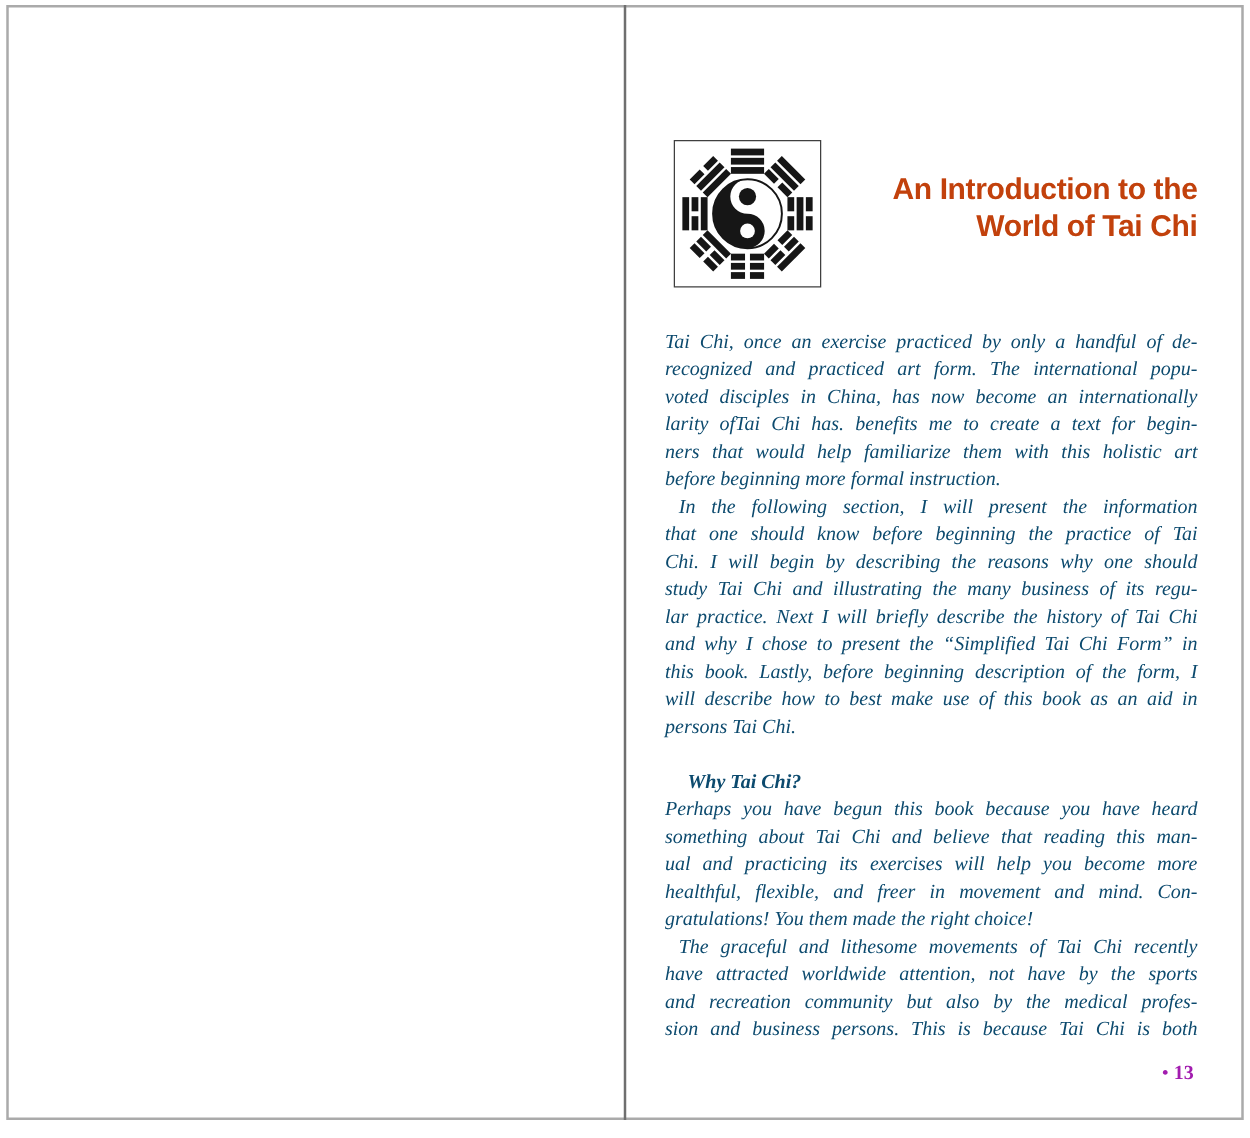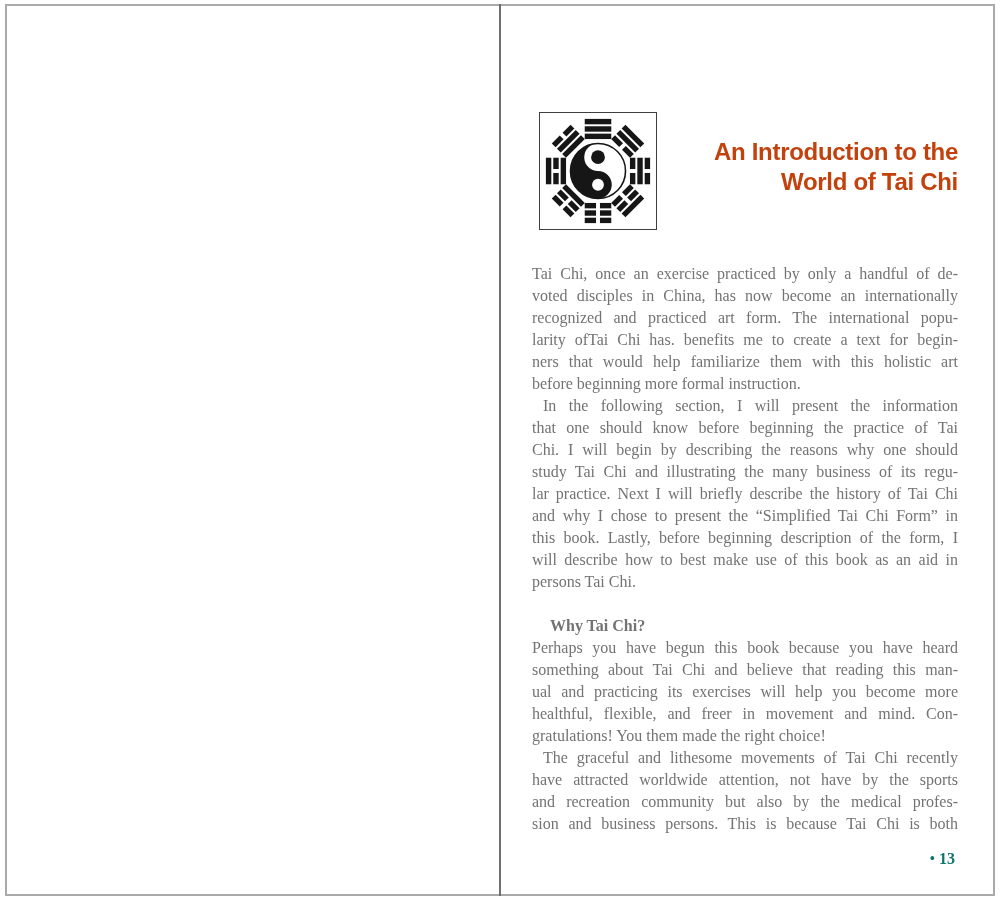--- a/index.html
+++ b/index.html
@@ -48,21 +48,22 @@
     color: #c2410c;
   }
   .chapter-title span { display: block; }
 
   
   .body-text {
     position: absolute; left: 532px; top: 263px;
     width: 426px;
     font-size: 16px;
     line-height: 22px;
-    color: #737373;
+    color: #0c4a6e;
+    font-style: italic;
   }
   .line {
     text-align: justify;
     text-align-last: justify;
     white-space: normal;
     height: 22px; overflow: visible;
   }
   .line.end  { text-align-last: left; }
   .line.indent { text-indent: 11px; }
   .sec-heading {
@@ -71,21 +72,21 @@
     line-height: 22px;
     margin-left: 18px;
   }
 
   
   .pagenum {
     position: absolute; right: 45px; top: 848px;
     font-weight: 700;
     font-size: 16px;
     line-height: 22px;
-    color: #0f766e;
+    color: #a21caf;
     text-align: center;
   }
   .pagenum .bullet { font-weight: 400; margin-right: 4px; }
 </style>
 </head>
 <body>
 
 <div class="spread"></div>
 <div class="divider"></div>
 
@@ -154,22 +155,22 @@
   </svg>
 </div>
 
 <div class="chapter-title">
   <span>An Introduction to the</span>
   <span>World of Tai Chi</span>
 </div>
 
 <div class="body-text">
     <div class="line">Tai Chi, once an exercise practiced by only a handful of de-</div>
+    <div class="line">recognized and practiced art form. The international popu-</div>
     <div class="line">voted disciples in China, has now become an internationally</div>
-    <div class="line">recognized and practiced art form. The international popu-</div>
     <div class="line">larity ofTai Chi has. benefits me to create a text for begin-</div>
     <div class="line">ners that would help familiarize them with this holistic art</div>
     <div class="line end">before beginning more formal instruction.</div>
     <div class="line indent">In the following section, I will present the information</div>
     <div class="line">that one should know before beginning the practice of Tai</div>
     <div class="line">Chi. I will begin by describing the reasons why one should</div>
     <div class="line">study Tai Chi and illustrating the many business of its regu-</div>
     <div class="line">lar practice. Next I will briefly describe the history of Tai Chi</div>
     <div class="line">and why I chose to present the “Simplified Tai Chi Form” in</div>
     <div class="line">this book. Lastly, before beginning description of the form, I</div>

